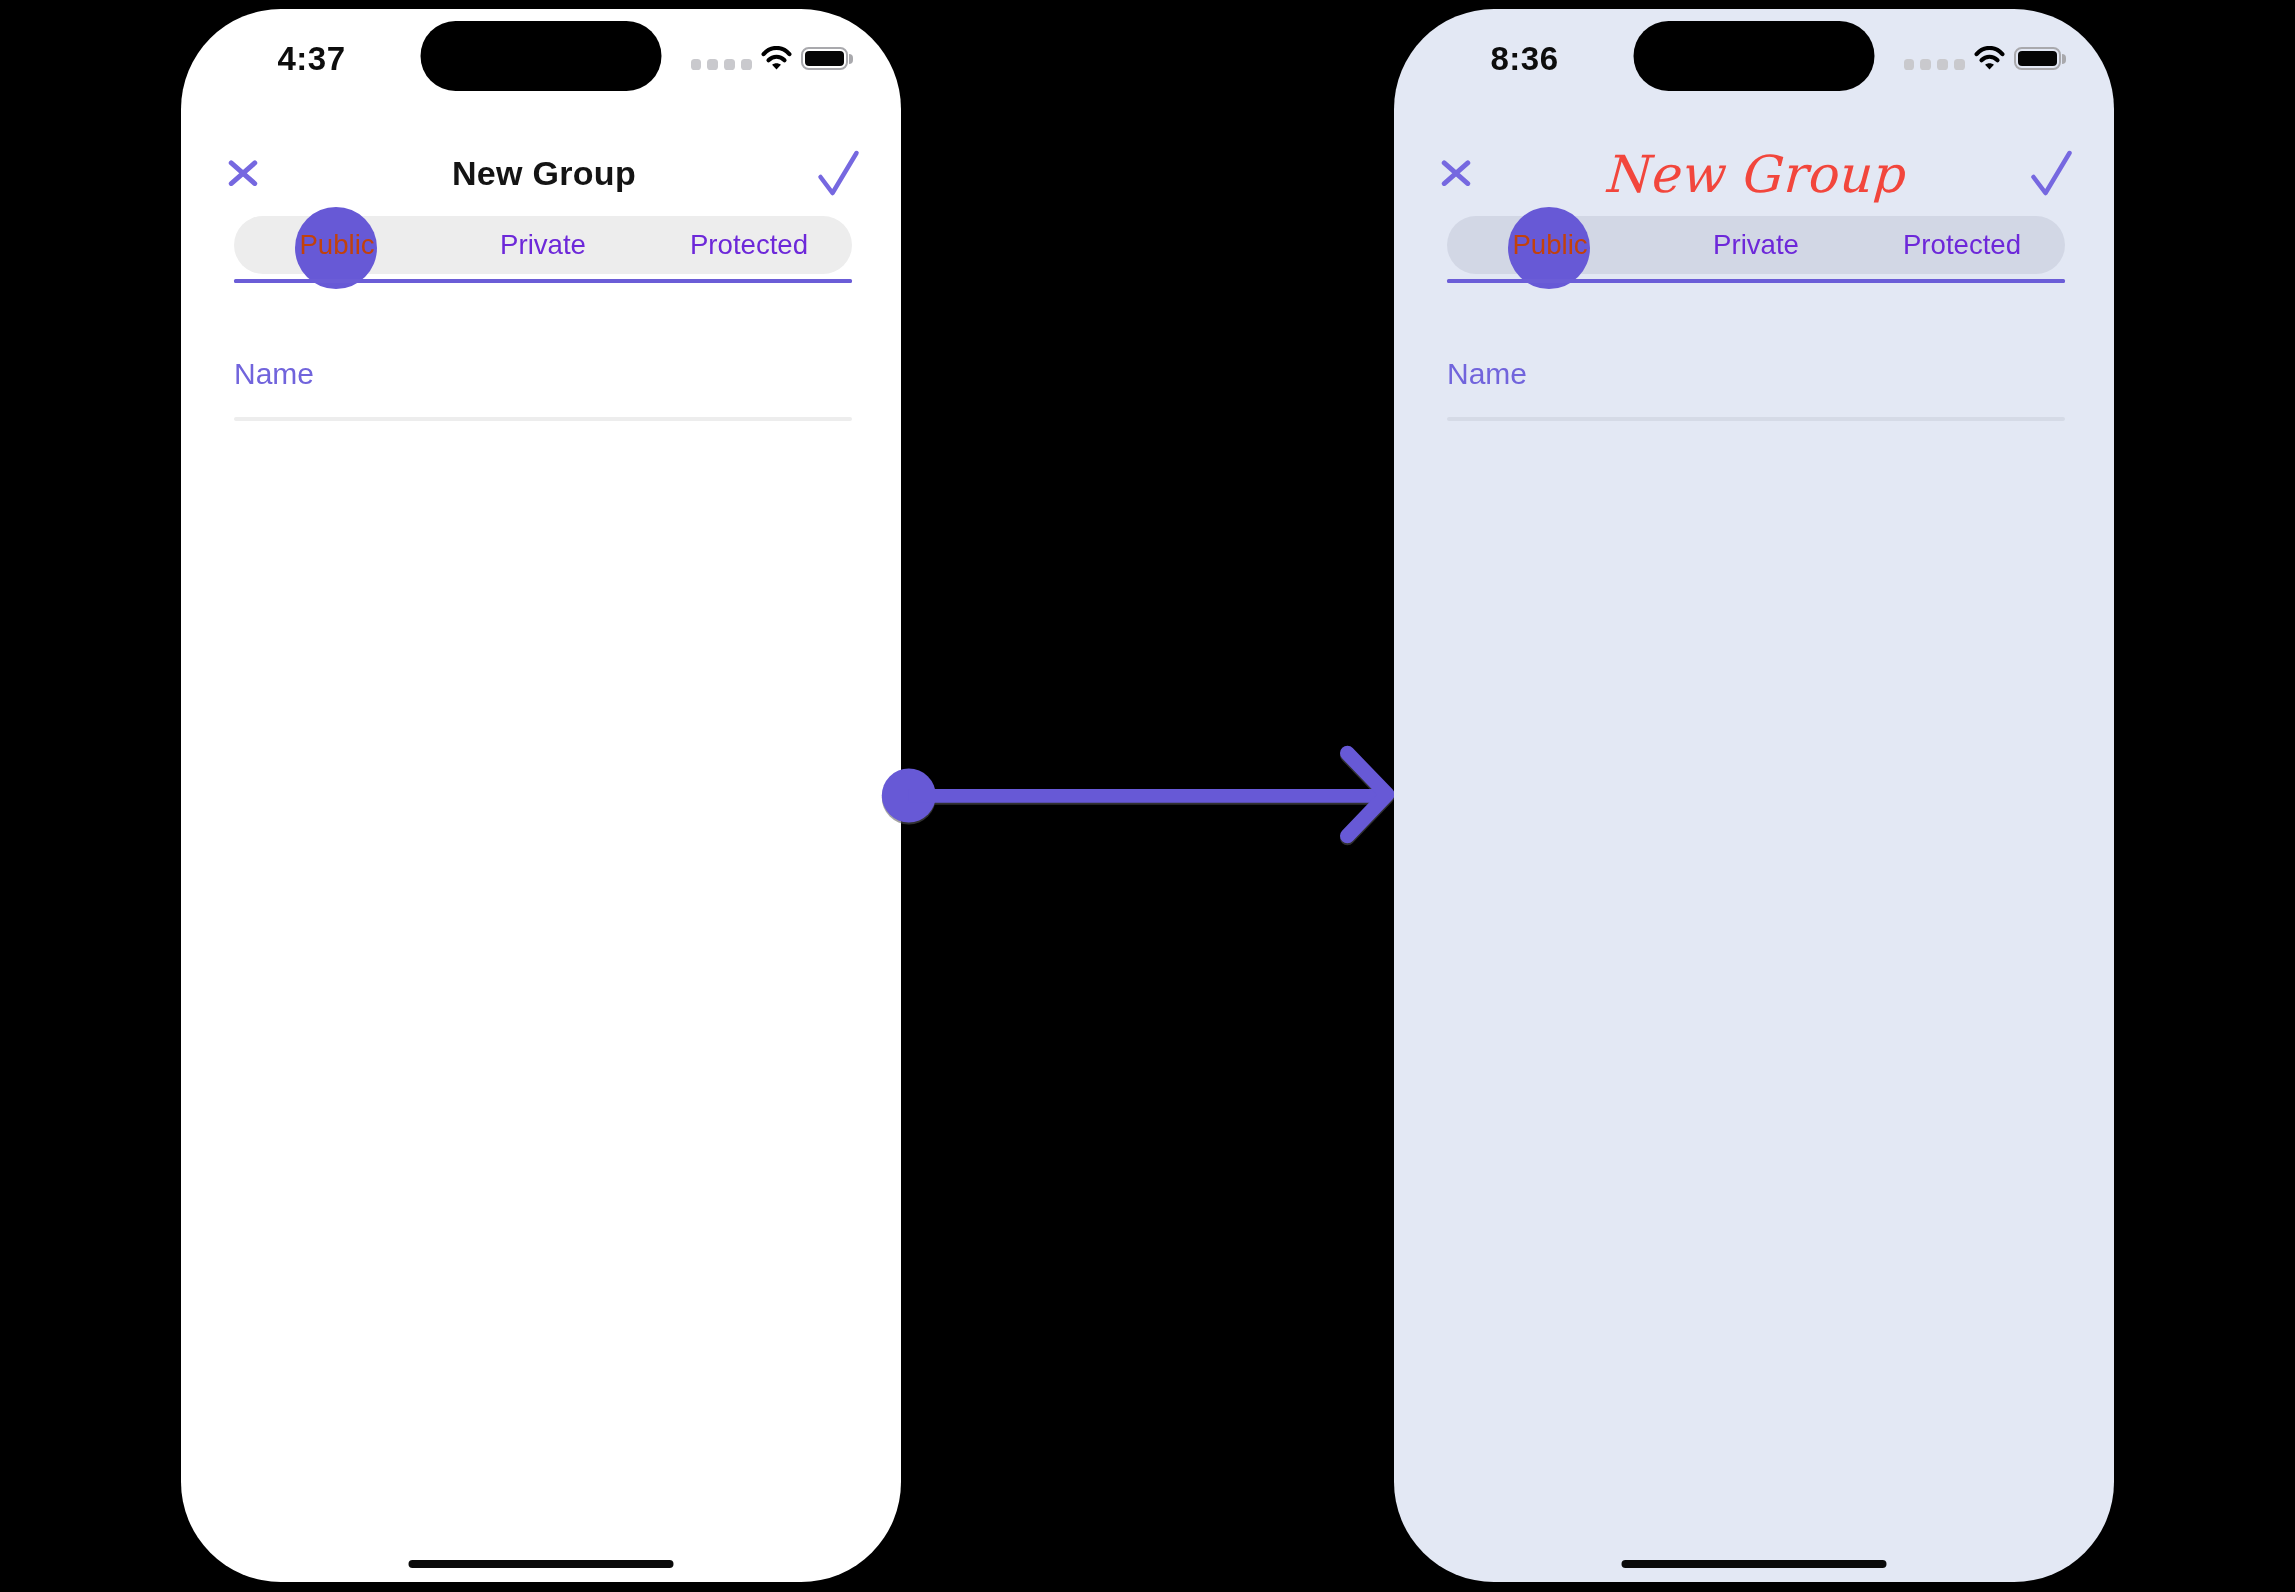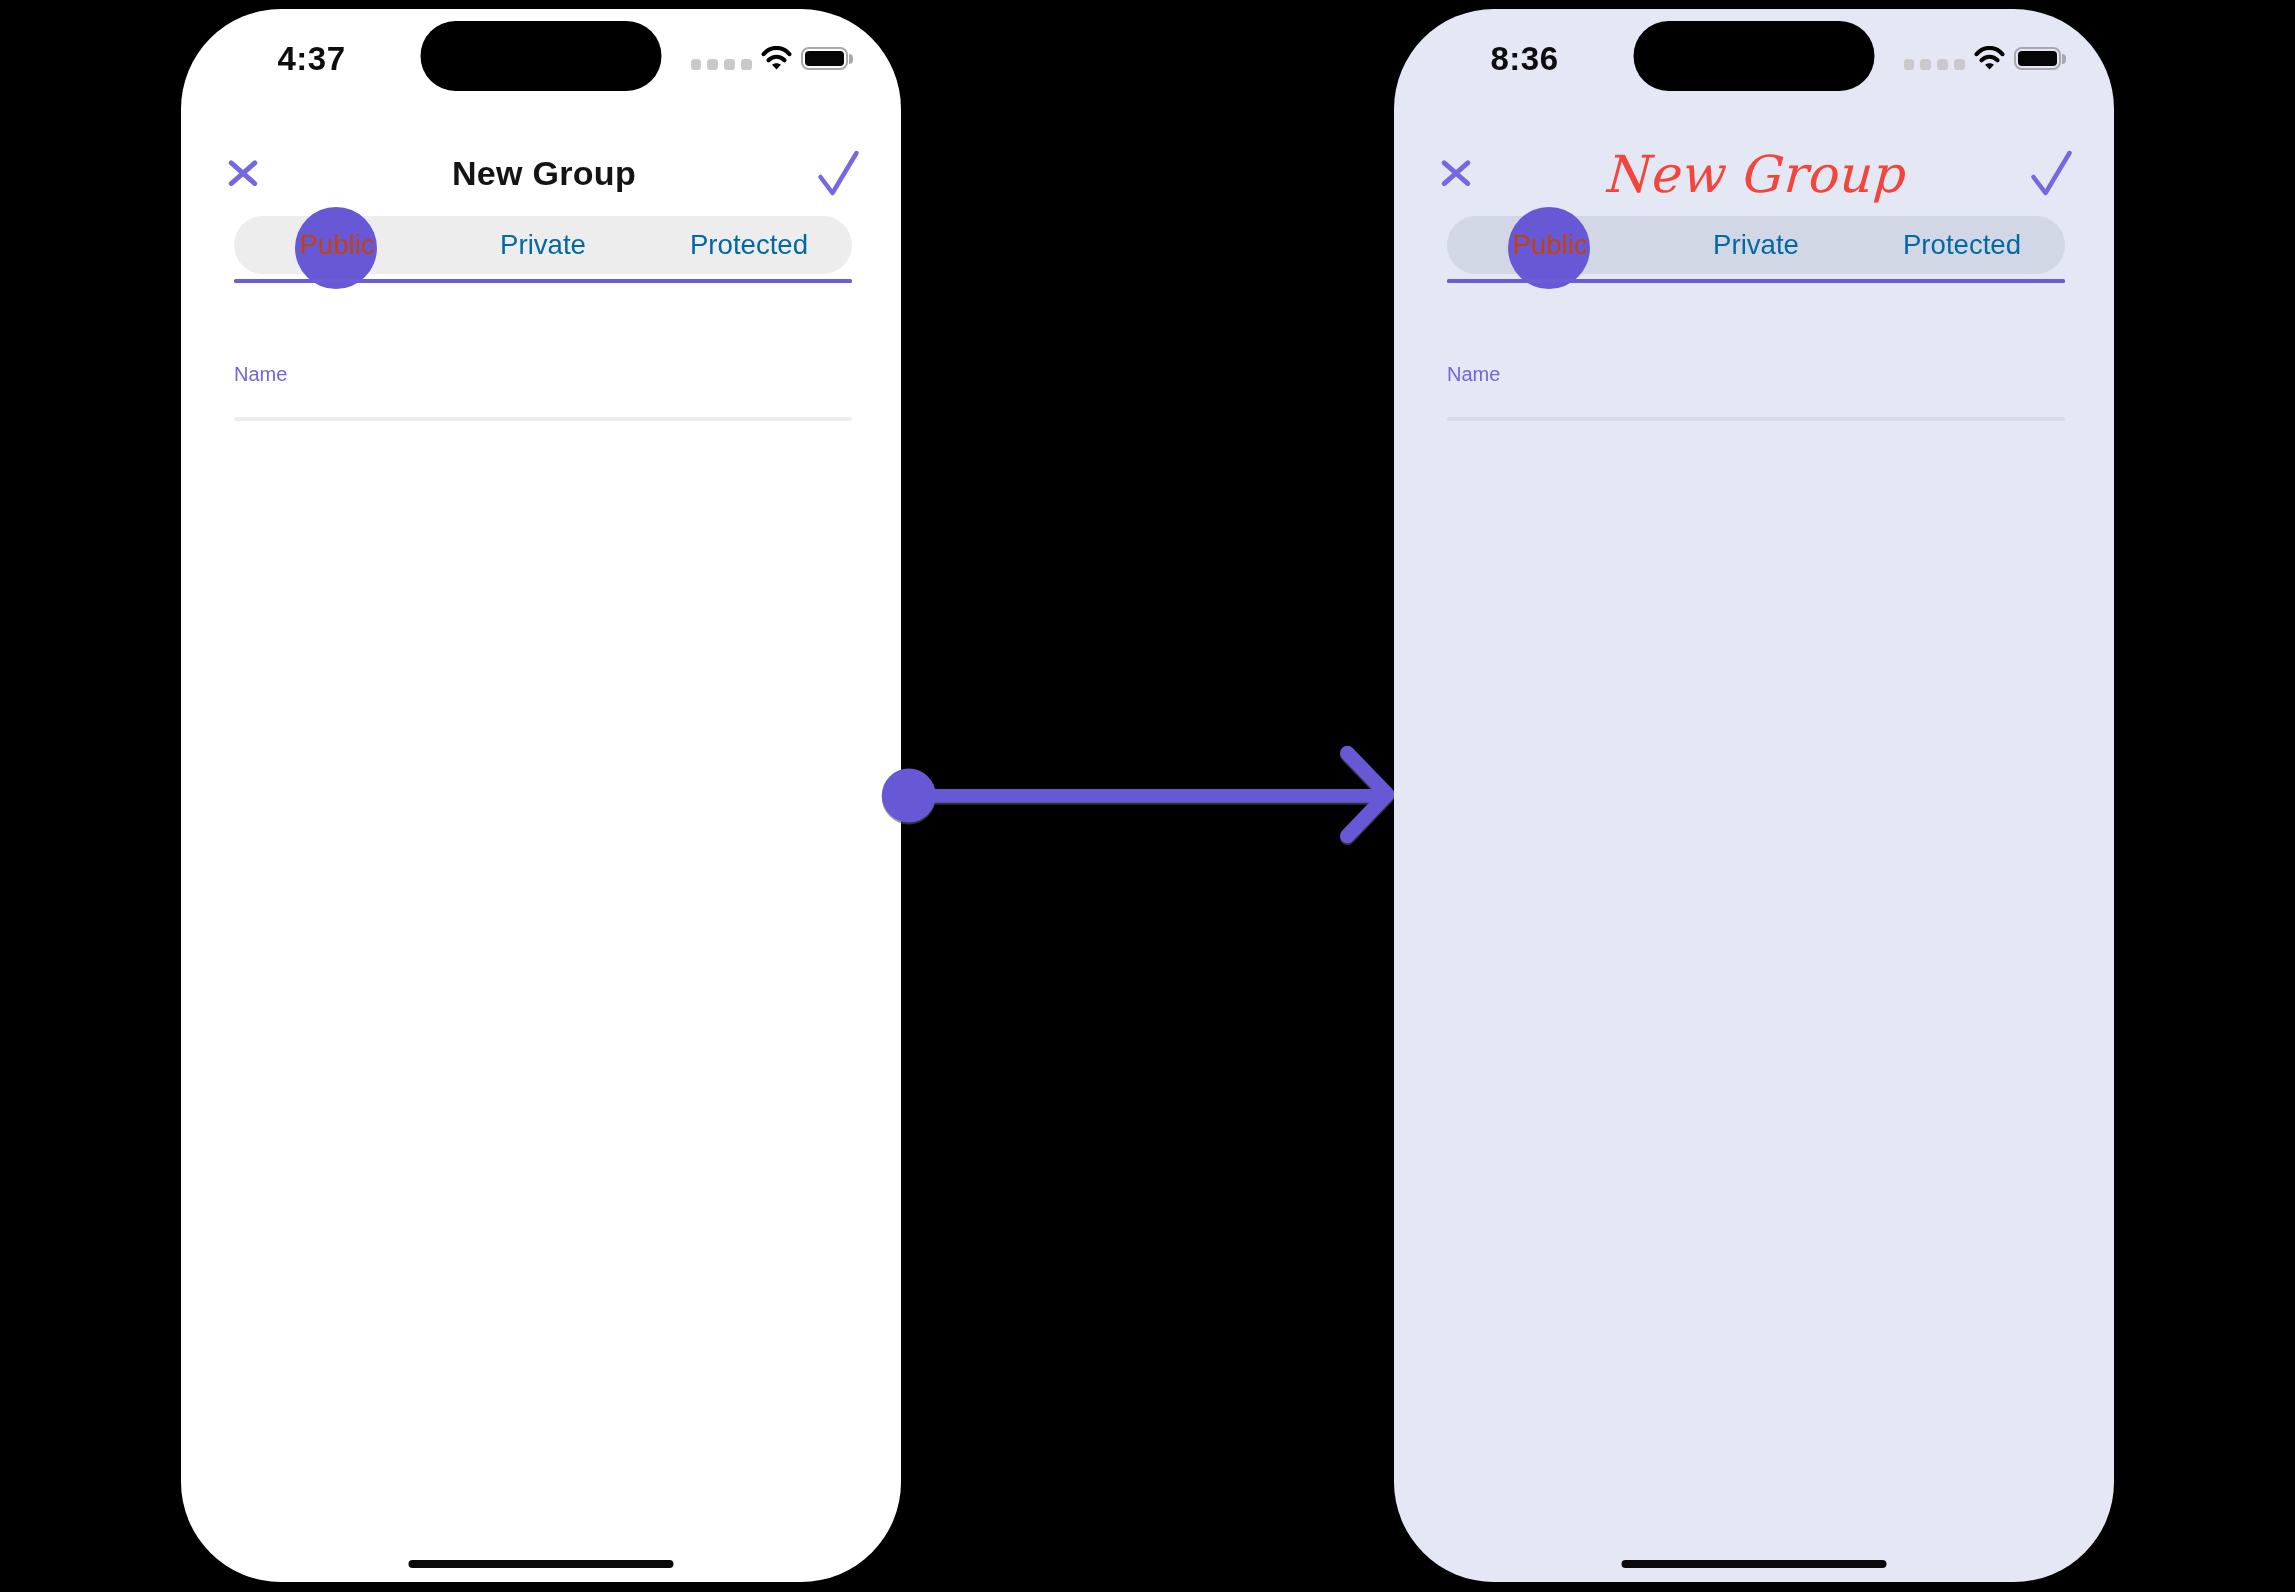--- a/index.html
+++ b/index.html
@@ -39,29 +39,29 @@
   .icon-btn { background:none; border:none; cursor:pointer; display:flex; align-items:center; padding:0; }
 
   
   .segment { position:absolute; top:207px; left:53px; width:618px; height:58px;
              border-radius:31px; display:flex; align-items:center; }
   .phone--before .segment { background:#ededed; }
   .phone--after  .segment { background:#d2d7e5; }
   .seg-circle { position:absolute; left:61px; top:-8.7px; width:82px; height:82px;
                 border-radius:50%; background:#6759d6; }
   .seg-tab { flex:1; position:relative; z-index:2; text-align:center; font-size:27.6px;
-             font-weight:500; color:#0369a1; background:none; border:none; cursor:pointer;
+             font-weight:500; color:#6d28d9; background:none; border:none; cursor:pointer;
              font-family:"Liberation Sans", sans-serif; }
   .seg-tab.selected { color:#c2410c; }
   .tab-underline { position:absolute; top:270px; left:53px; width:618px; height:4.6px;
                    background:#6b5dd7; border-radius:1.5px; }
 
   
   .name-input { position:absolute; top:341px; left:53px; width:618px; height:49px;
-                font-size:20px; color:#7164dc; background:transparent; border:none; outline:none;
+                font-size:30px; color:#7164dc; background:transparent; border:none; outline:none;
                 font-family:"Liberation Sans", sans-serif; }
   .name-input::placeholder { color:#7164dc; opacity:1; }
   .name-underline { position:absolute; top:408px; left:53px; width:618px; height:4.1px; border-radius:2px; }
   .phone--before .name-underline { background:#ededed; }
   .phone--after  .name-underline { background:#d5dae6; }
 
   
   .home-indicator { position:absolute; bottom:13.3px; left:50%; transform:translateX(-50%);
                     width:265px; height:8.7px; border-radius:4.6px; background:#0a0a0a; }
 

